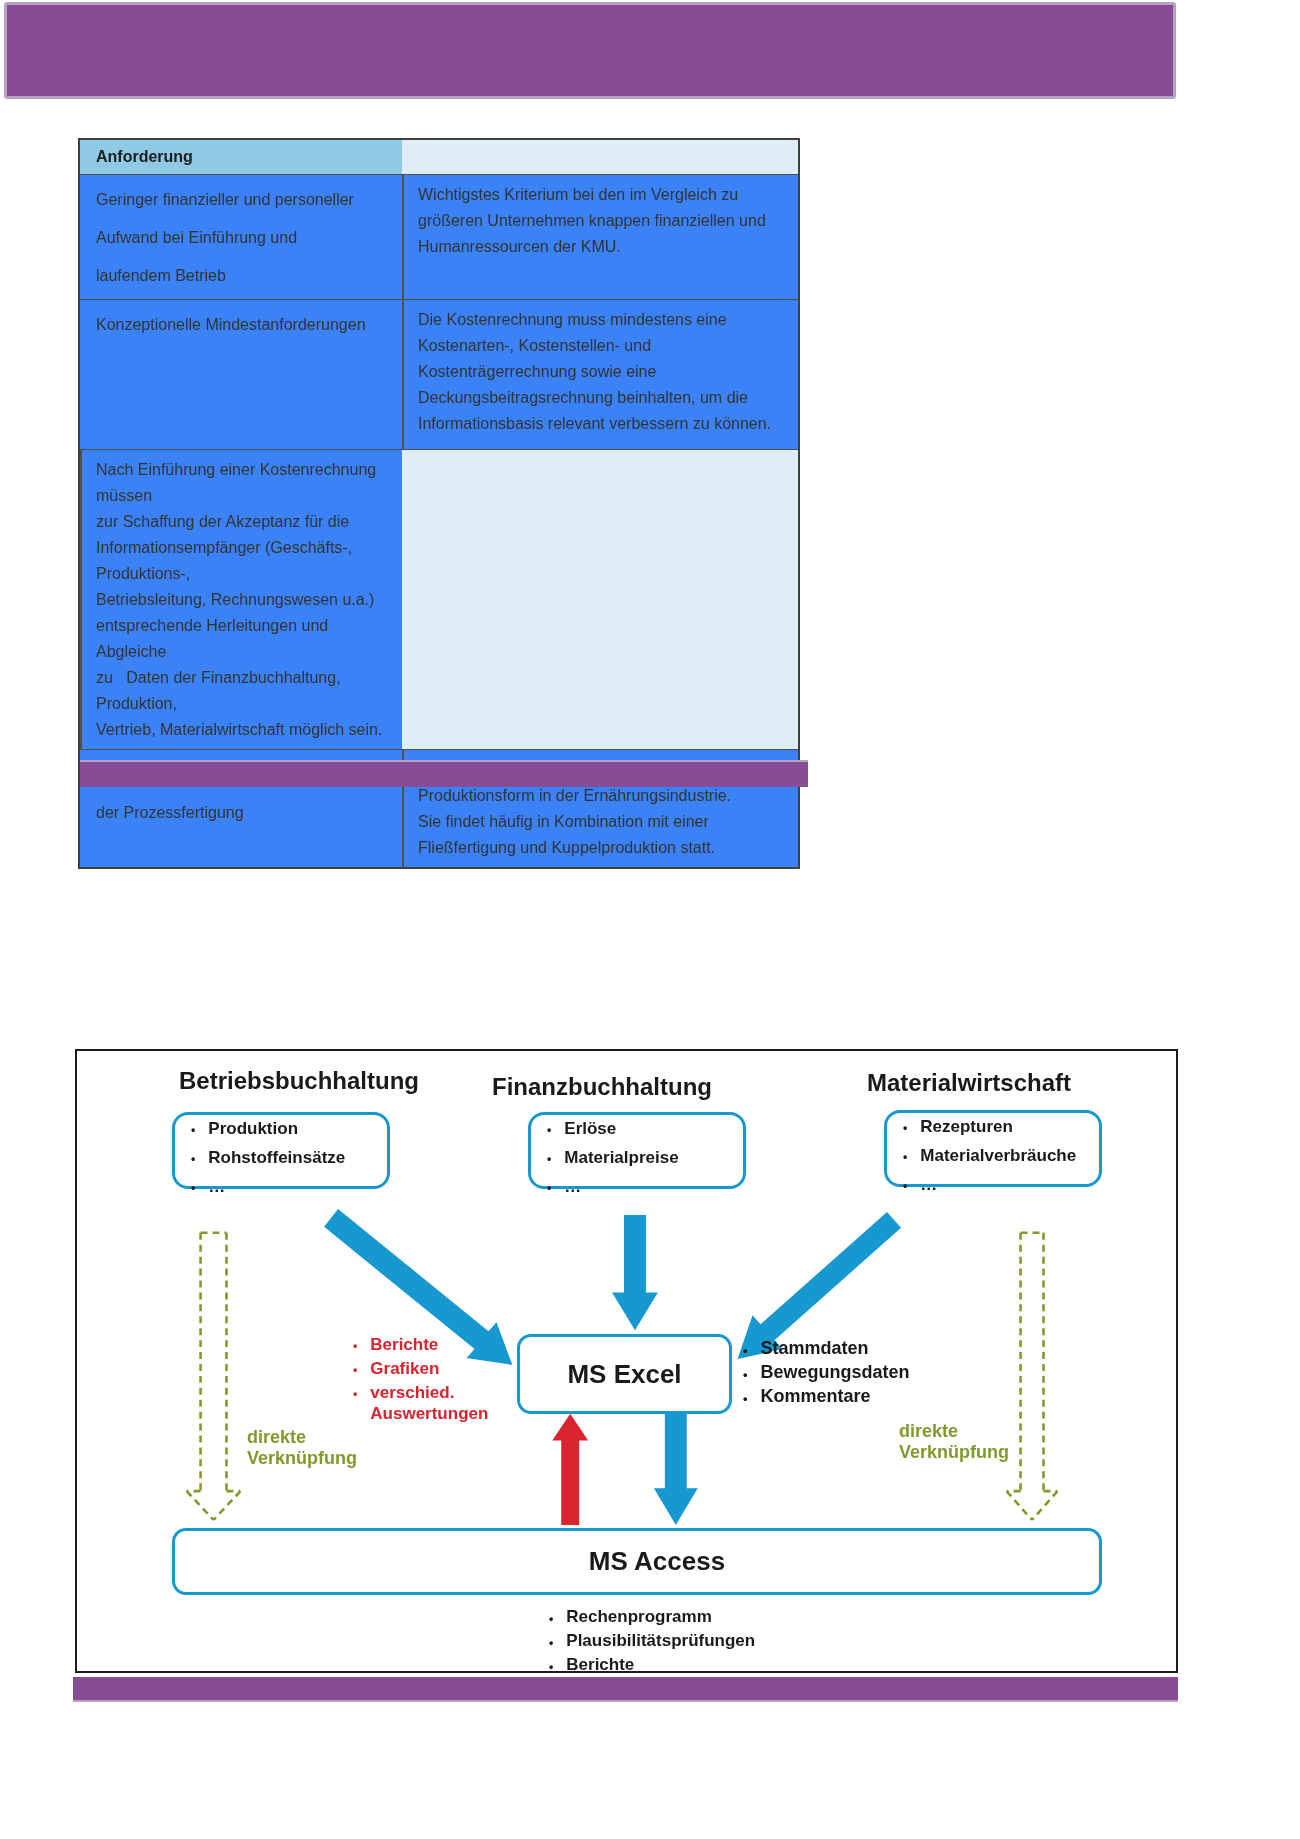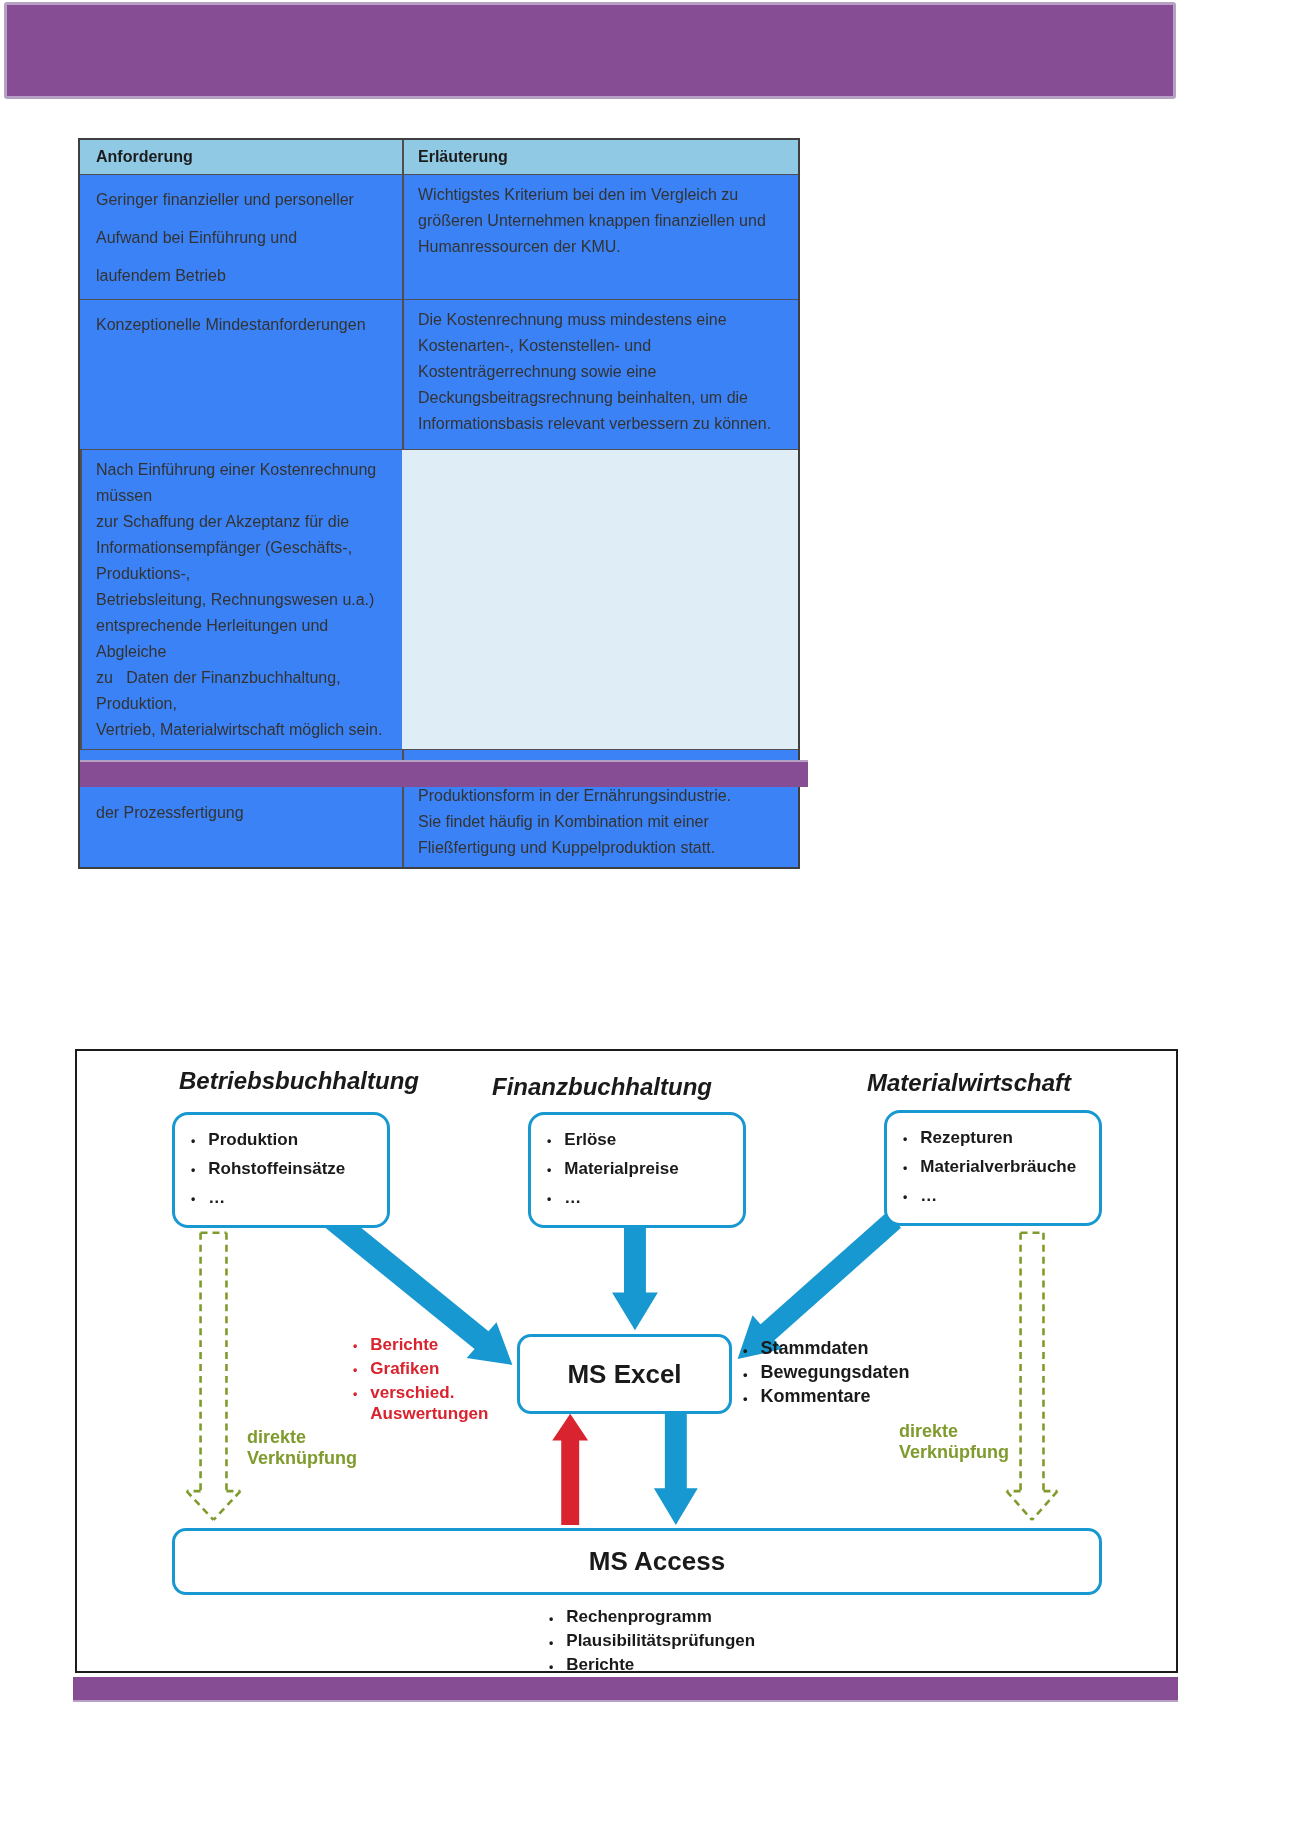--- a/index.html
+++ b/index.html
@@ -38,28 +38,28 @@
   .td.c1 { line-height:38px; padding:6px 8px 4px 16px; }
   .td.c2 { line-height:26px; padding:7px 8px 6px 14px; }
   .r0 { min-height:121px; } .r1 { min-height:149px; } .r2 { min-height:195px; } .r3 { min-height:112px; }
   
   .diagram {
     position:absolute; left:75px; top:1049px; width:1103px; height:624px;
     border:2px solid #1c1c1c; box-sizing:border-box; background:#fff;
   }
   .arrows { position:absolute; left:0; top:0; width:100%; height:100%; }
   .abs { position:absolute; }
-  .src-title { font-size:24px; font-weight:bold; color:#1a1a1a; text-align:center;font-style:italic; }
+  .src-title { font-size:24px; font-weight:bold; color:#1a1a1a; text-align:center; }
   .t1 { left:97px;  top:16px; width:250px; }
   .t2 { left:405px; top:22px; width:240px; }
   .t3 { left:772px; top:18px; width:240px; }
   .bluebox {
     border:3.5px solid #1898d0; border-radius:16px; box-sizing:border-box; background:#fff;
   }
-  .srcbox { width:218px; height:116px; padding:11px 6px 0 10px; }
+  .srcbox { width:218px; height:77px; padding:0 6px 0 10px; }
   .b1 { left:95px;  top:61px; }
   .b2 { left:451px; top:61px; }
   .b3 { left:807px; top:59px; }
   .li { display:flex; align-items:flex-start; font-weight:bold; color:#1a1a1a; }
   .li::before { content:"•"; font-size:0.72em; margin:2px 13px 0 6px; }
   .srcbox .li { font-size:17px; line-height:27px; }
   .excel {
     left:440px; top:283px; width:215px; height:80px;
     border-radius:14px; display:flex; align-items:center; justify-content:center;
   }
@@ -84,21 +84,20 @@
 </head>
 <body>
 
 <div class="page">
 
   <div class="topbar"></div>
 
   <div class="rtable">
     <div class="trow thead">
       <div class="th c1">Anforderung</div>
-      <div class="th c2">Erläuterung</div>
     </div>
     <div class="trow r0">
       <div class="td c1">Geringer finanzieller und personeller
 Aufwand bei Einführung und
 laufendem Betrieb</div>
       <div class="td c2">Wichtigstes Kriterium bei den im Vergleich zu
 größeren Unternehmen knappen finanziellen und
 Humanressourcen der KMU.</div>
     </div>
     <div class="trow r1">

